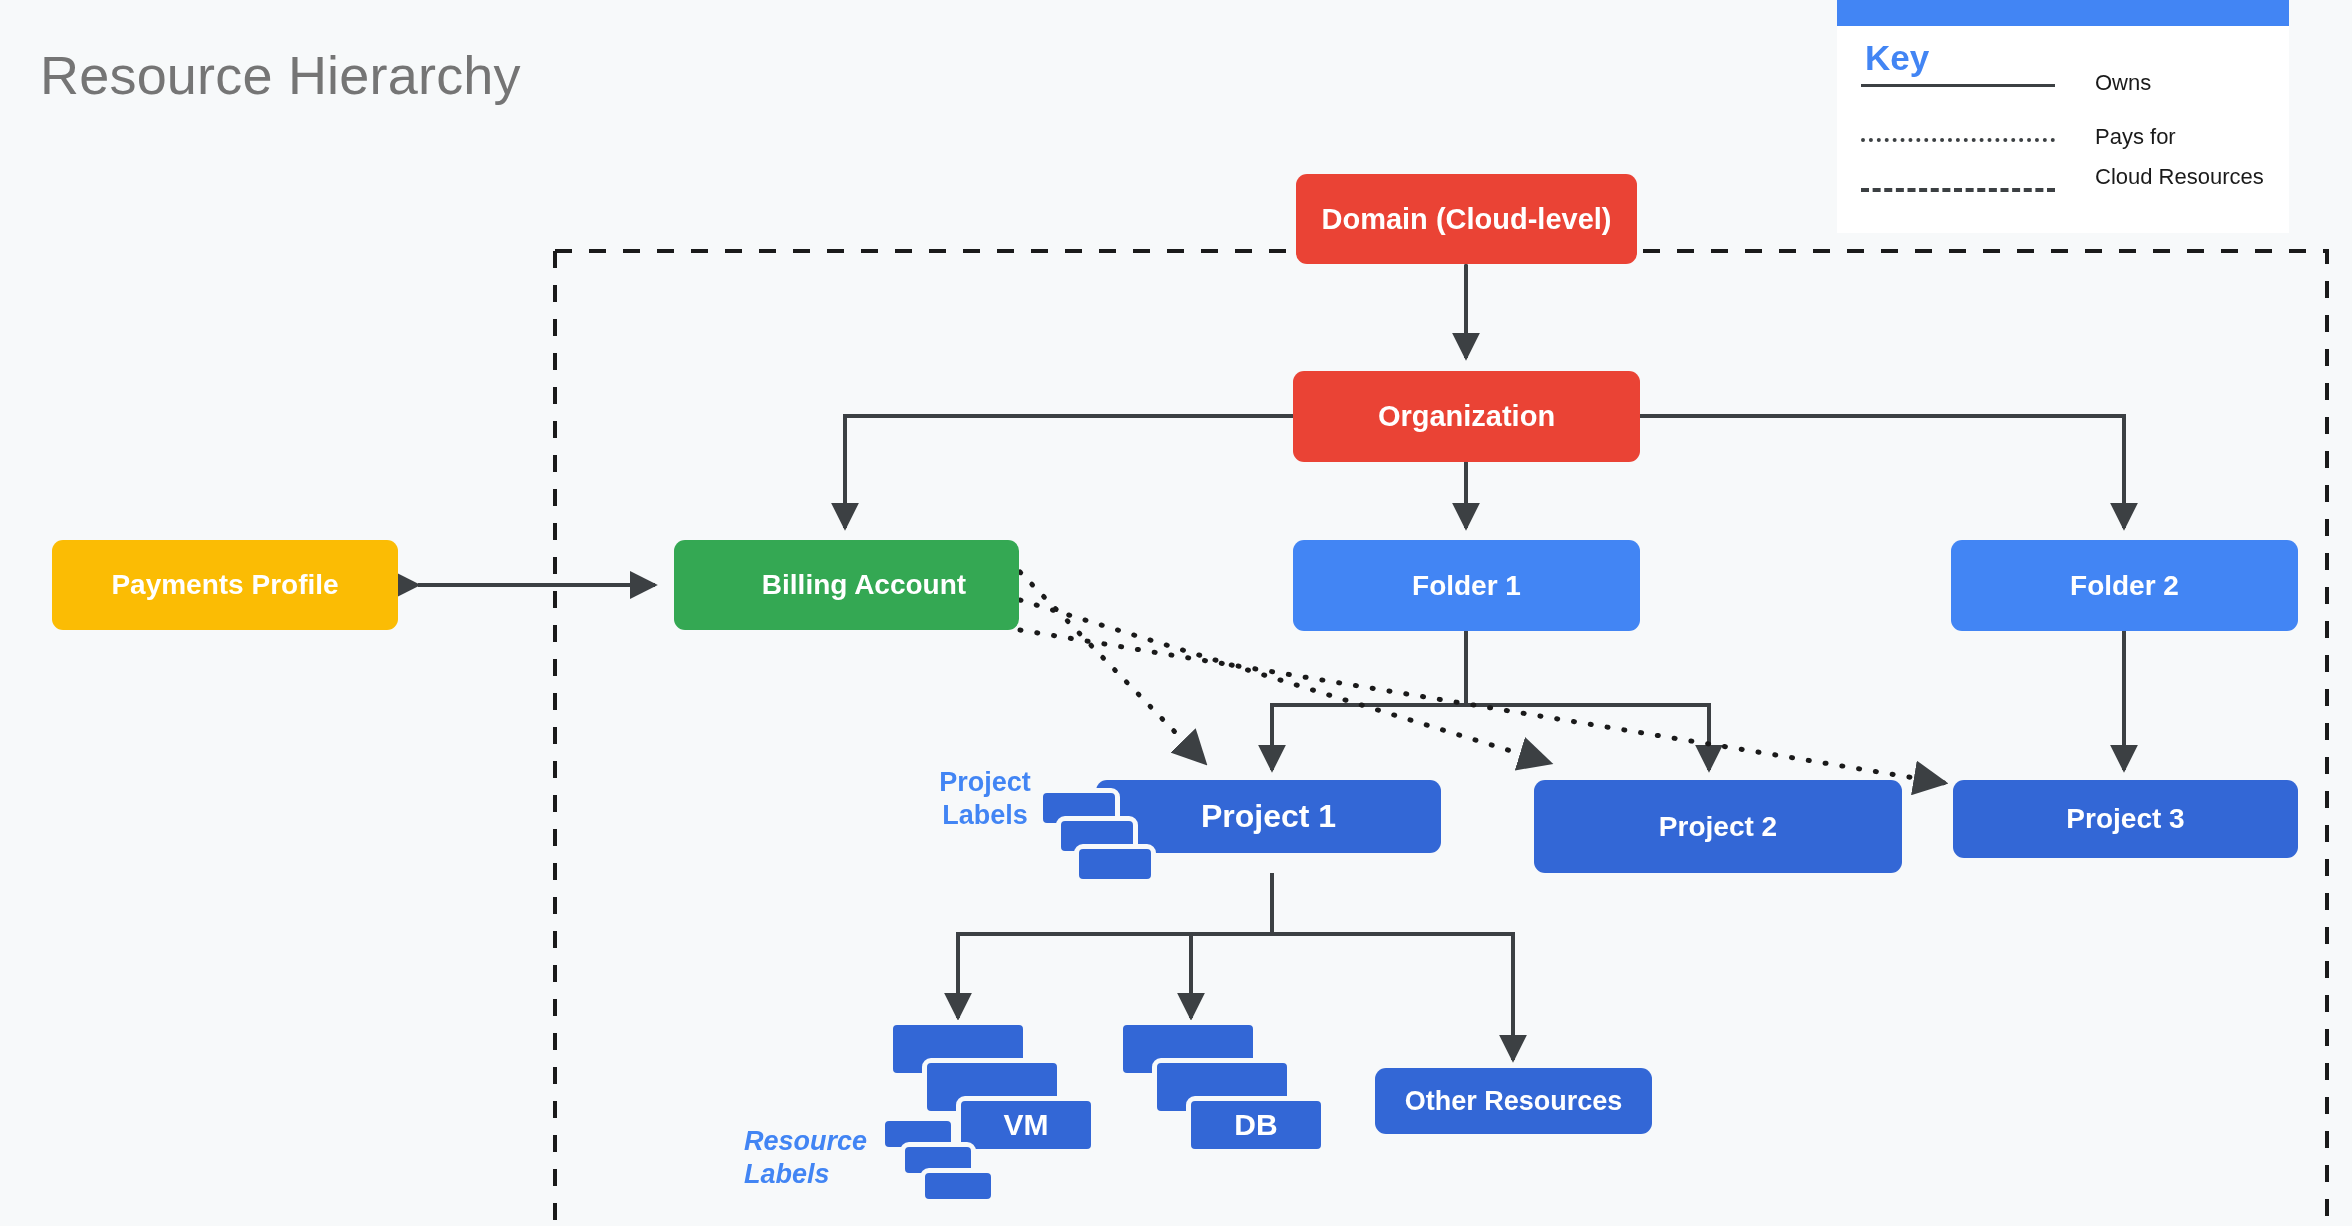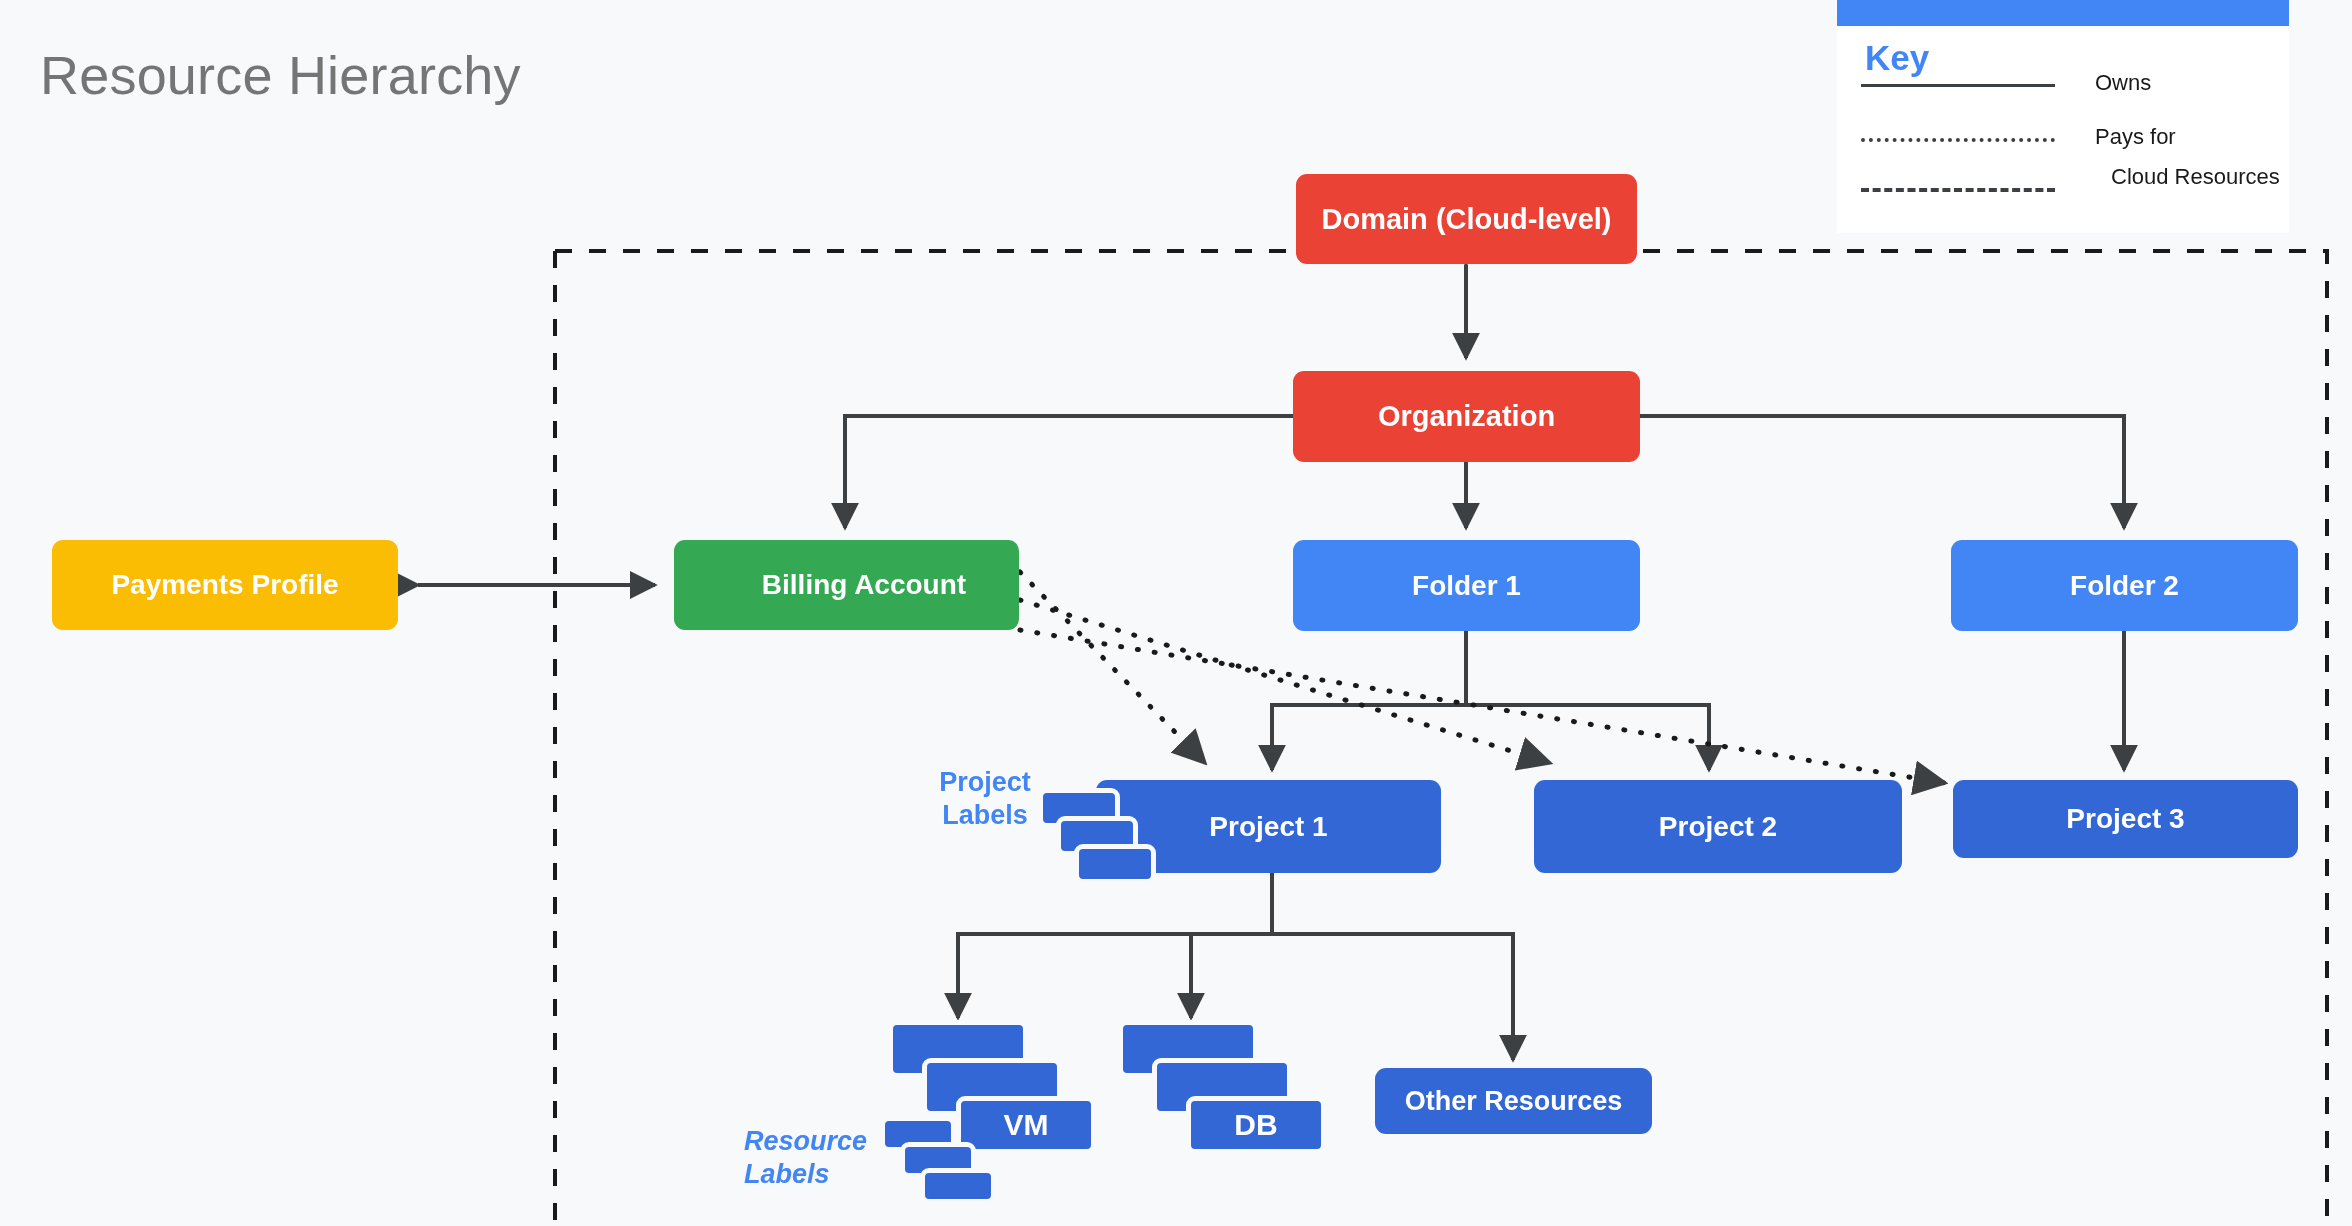--- a/index.html
+++ b/index.html
@@ -138,21 +138,21 @@
   <div class="node red" style="left:1293px; top:371px; width:347px; height:91px; font-size:29px;">Organization</div>
 
   <div class="node yellow" style="left:52px; top:540px; width:346px; height:90px; font-size:28px;">Payments Profile</div>
 
   <div class="node green" style="left:674px; top:540px; width:345px; height:90px; font-size:28px;padding-left:35px;">Billing Account</div>
 
   <div class="node blue" style="left:1293px; top:540px; width:347px; height:91px; font-size:28px;">Folder 1</div>
 
   <div class="node blue" style="left:1951px; top:540px; width:347px; height:91px; font-size:28px;">Folder 2</div>
 
-  <div class="node darkblue" style="left:1096px; top:780px; width:345px; height:93px; font-size:28px;">Project 1</div>
+  <div class="node darkblue" style="left:1096px; top:780px; width:345px; height:73px; font-size:32px;">Project 1</div>
 
   <div class="node darkblue" style="left:1534px; top:780px; width:368px; height:93px; font-size:28px;">Project 2</div>
 
   <div class="node darkblue" style="left:1953px; top:780px; width:345px; height:78px; font-size:28px;">Project 3</div>
 
   <div class="node darkblue" style="left:1375px; top:1068px; width:277px; height:66px; font-size:27px;">Other Resources</div>
 
   <div class="side-label" style="left:920px; top:766px; width:130px;text-align:center;">
     <div>Project</div>
     <div>Labels</div>
@@ -193,17 +193,17 @@
       <div class="key-text" style="top:-14px;">Owns</div>
     </div>
 
     <div class="key-row" style="top:138px;">
       <div class="key-sample line-dotted" style="top:0;"></div>
       <div class="key-text" style="top:-14px;">Pays for</div>
     </div>
 
     <div class="key-row" style="top:188px;">
       <div class="key-sample line-dashed" style="top:0;"></div>
-      <div class="key-text" style="top:-24px; width:170px;margin-left:16px;">Cloud Resources</div>
+      <div class="key-text" style="top:-24px; width:170px;">Cloud Resources</div>
     </div>
   </div>
 
 </div>
 
 </body></html>

